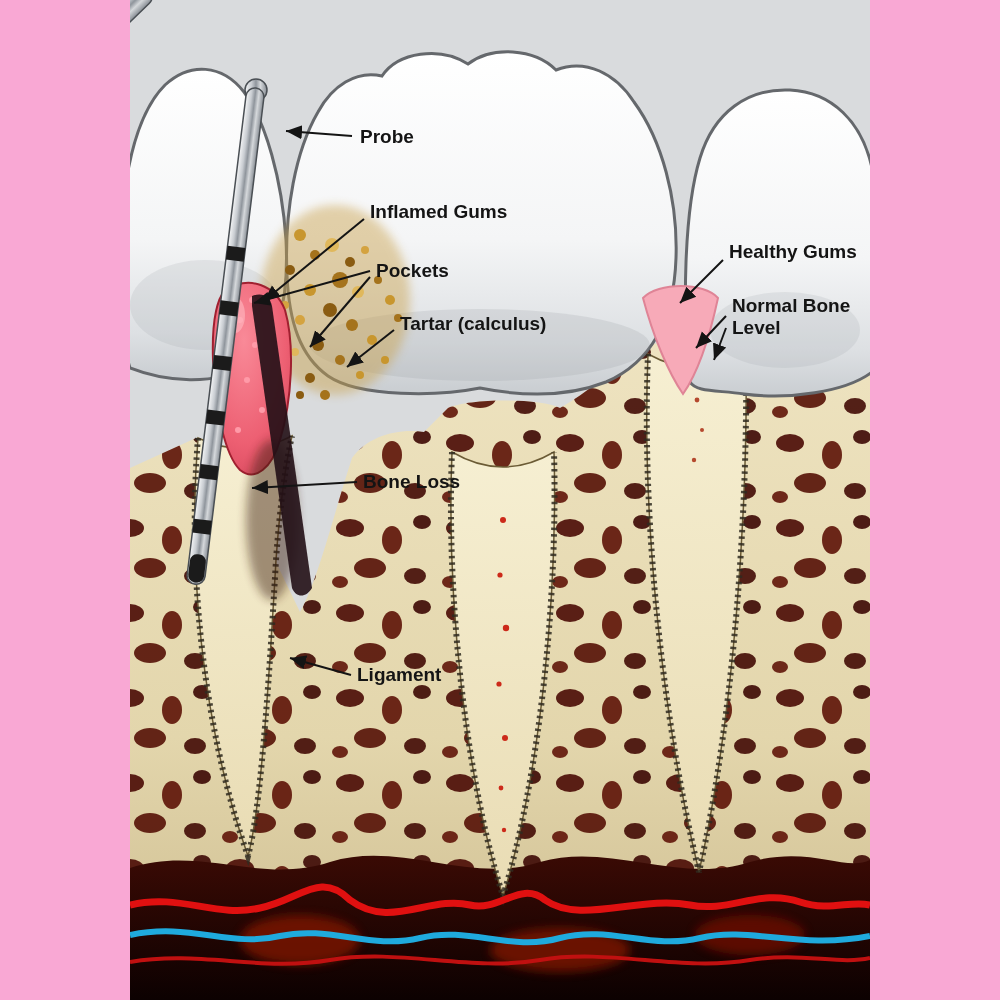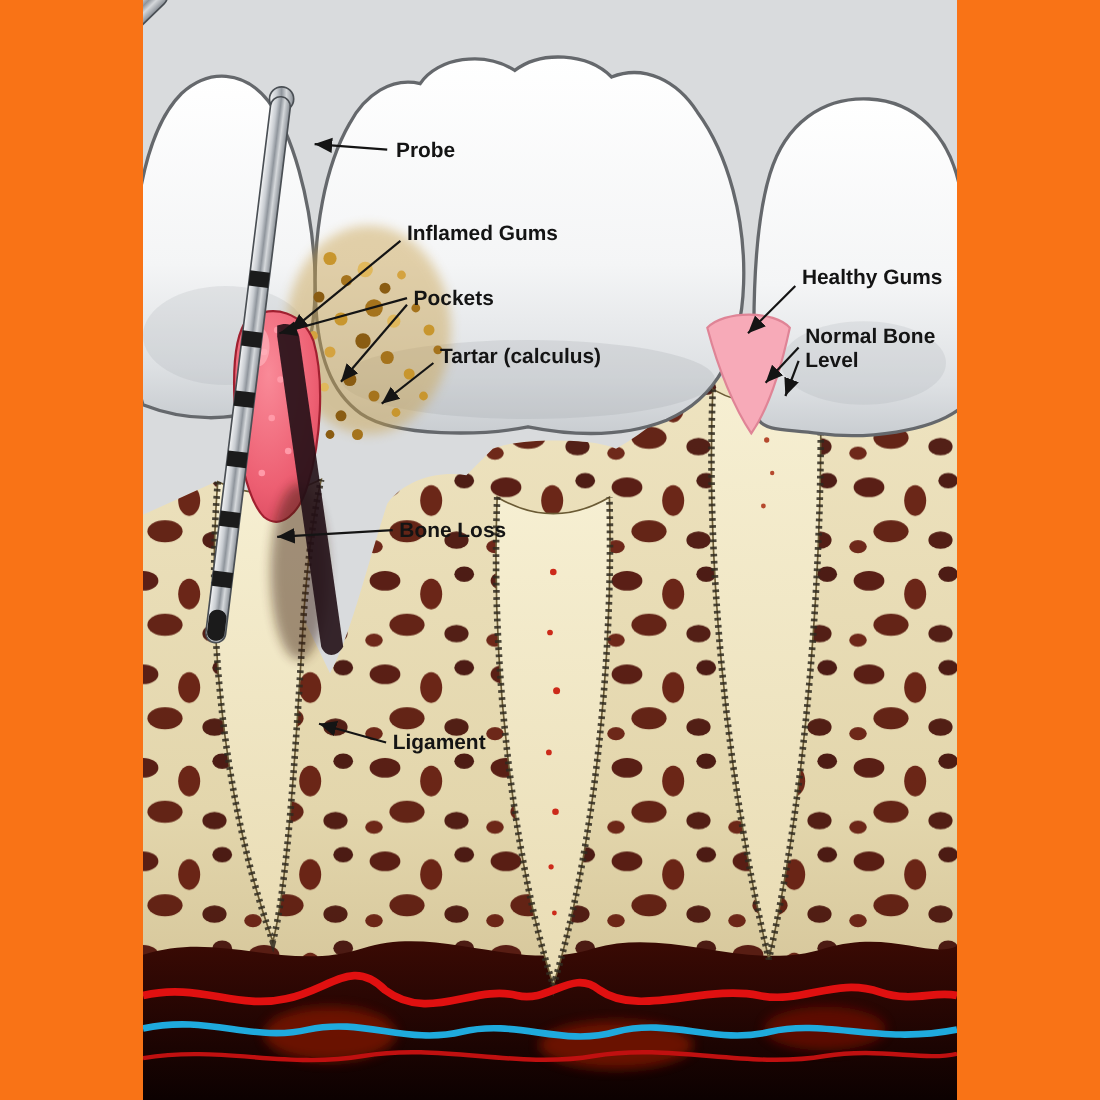--- a/index.html
+++ b/index.html
@@ -1,16 +1,16 @@
 <!DOCTYPE html>
 <html><head>
 <meta charset="utf-8">
 <style>
   html,body{margin:0;padding:0;background:#ffffff;}
-  .stage{width:1000px;height:1000px;position:relative;background:#f97316;overflow:hidden;margin:0 auto;}
+  .stage{width:1000px;height:1000px;position:relative;background:#f9a8d4;overflow:hidden;margin:0 auto;}
   svg{display:block;width:1000px;height:1000px;}
   text.lbl{font-family:"Liberation Sans","DejaVu Sans",sans-serif;font-weight:700;font-size:19px;fill:#141414;}
   .leader{stroke:#141414;stroke-width:2;fill:none;}
 </style>
 </head>
 <body>
 
 <div class="stage">
 <svg viewBox="0 0 1000 1000" xmlns="http://www.w3.org/2000/svg">
   <defs>

